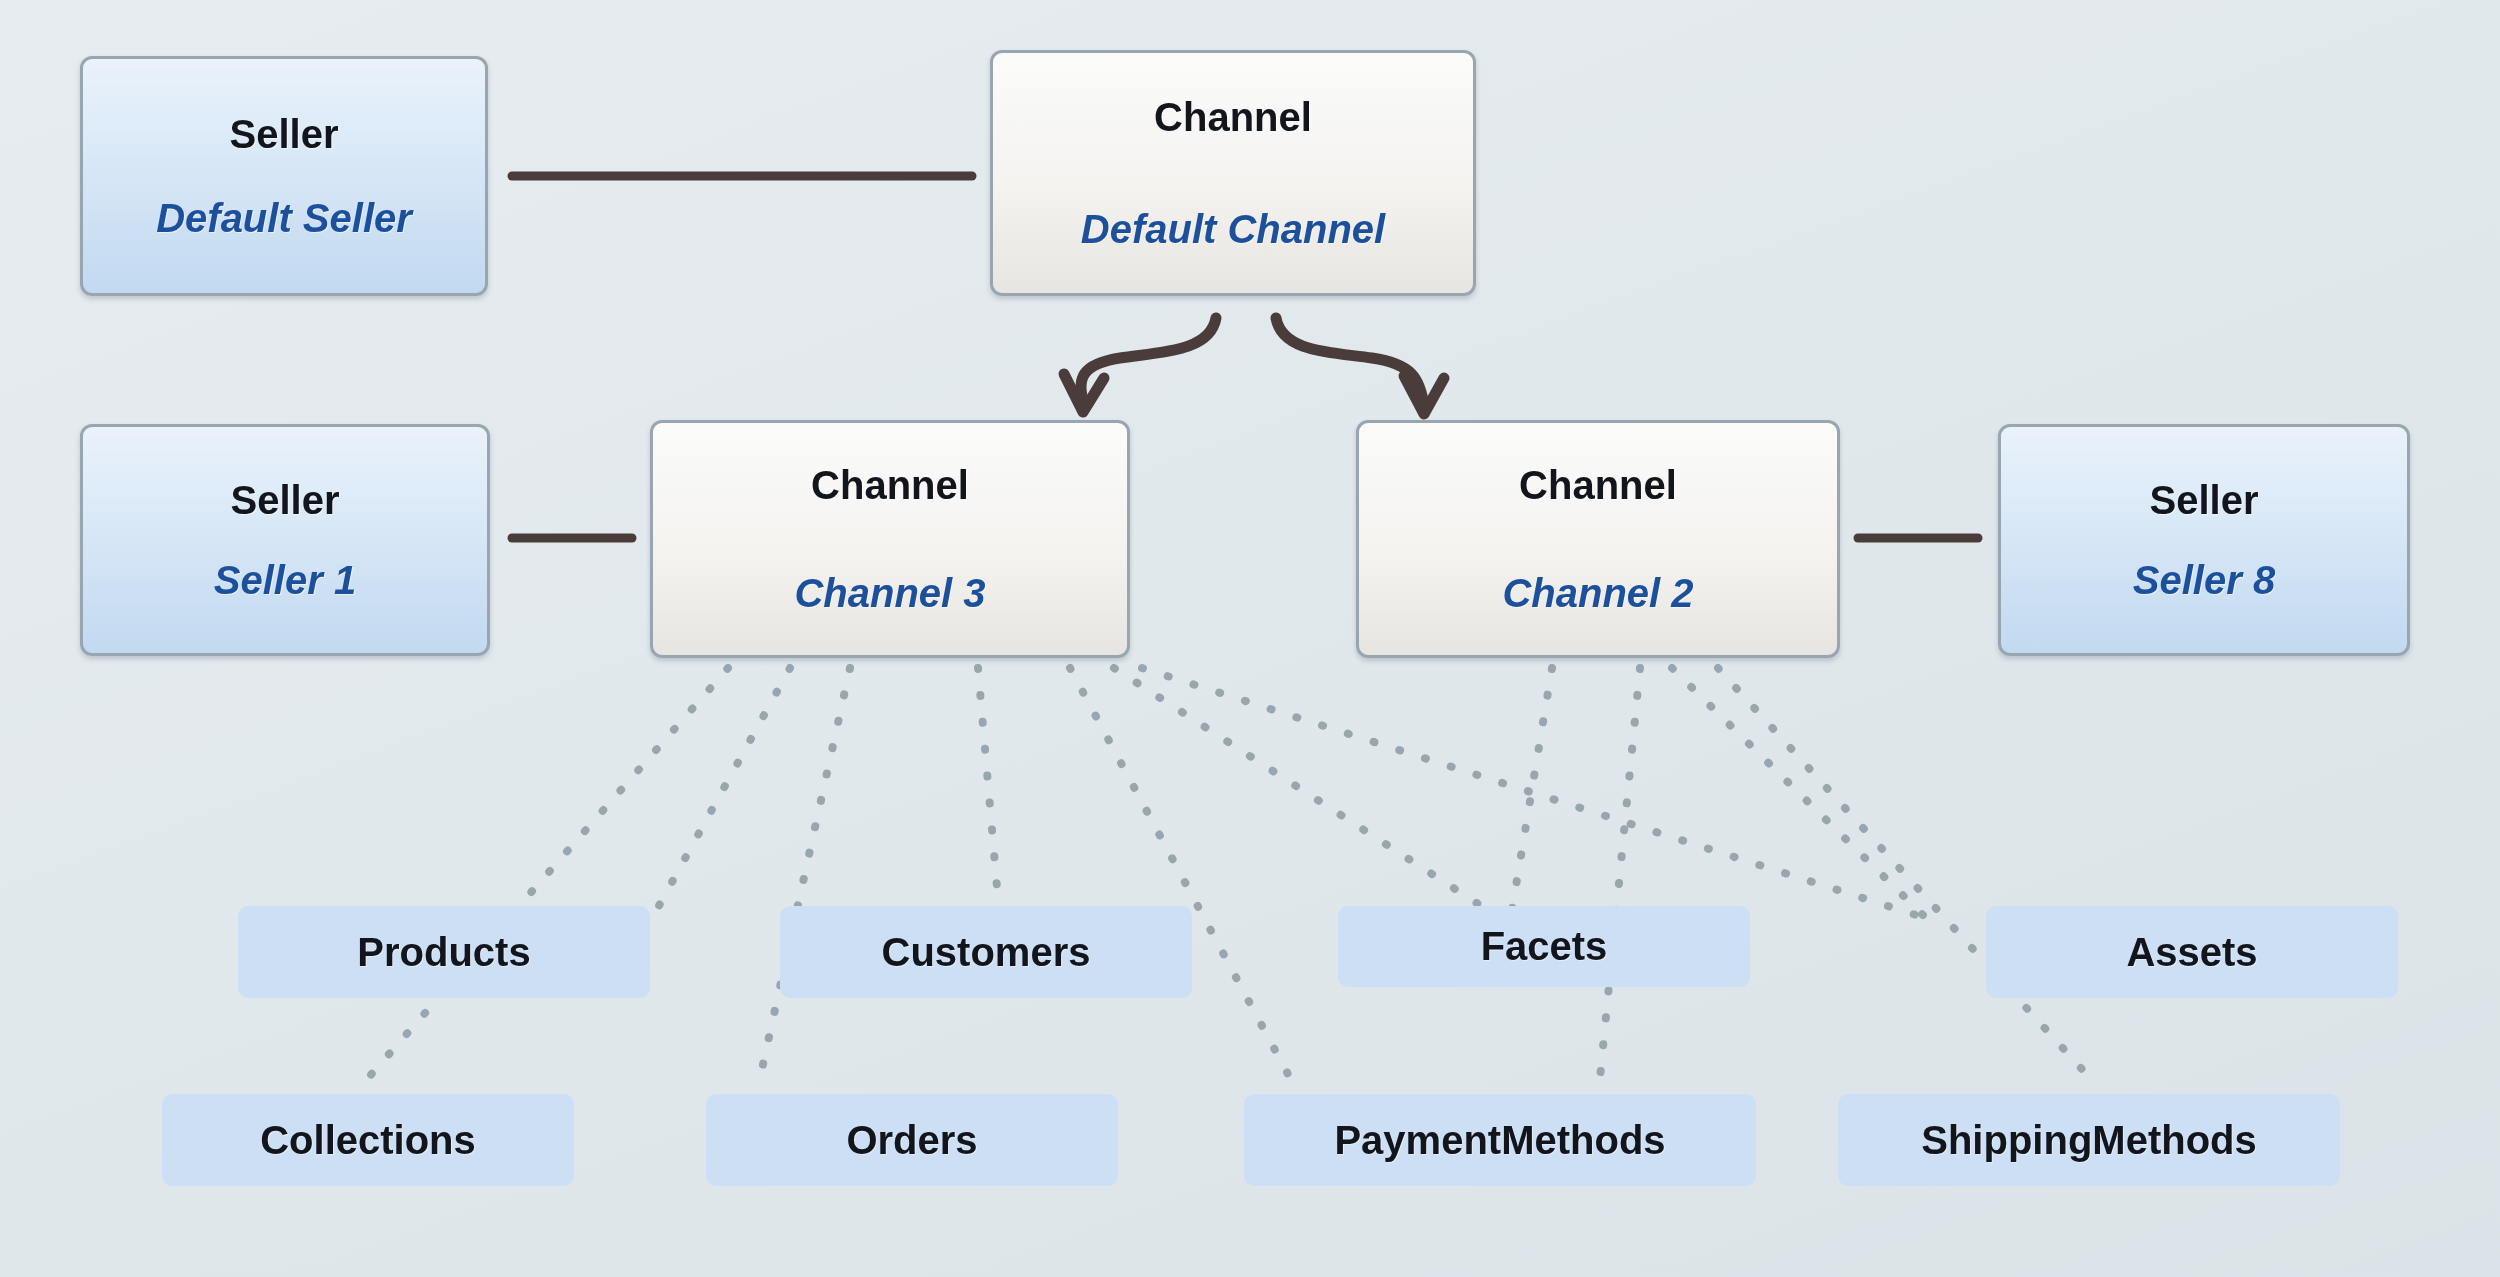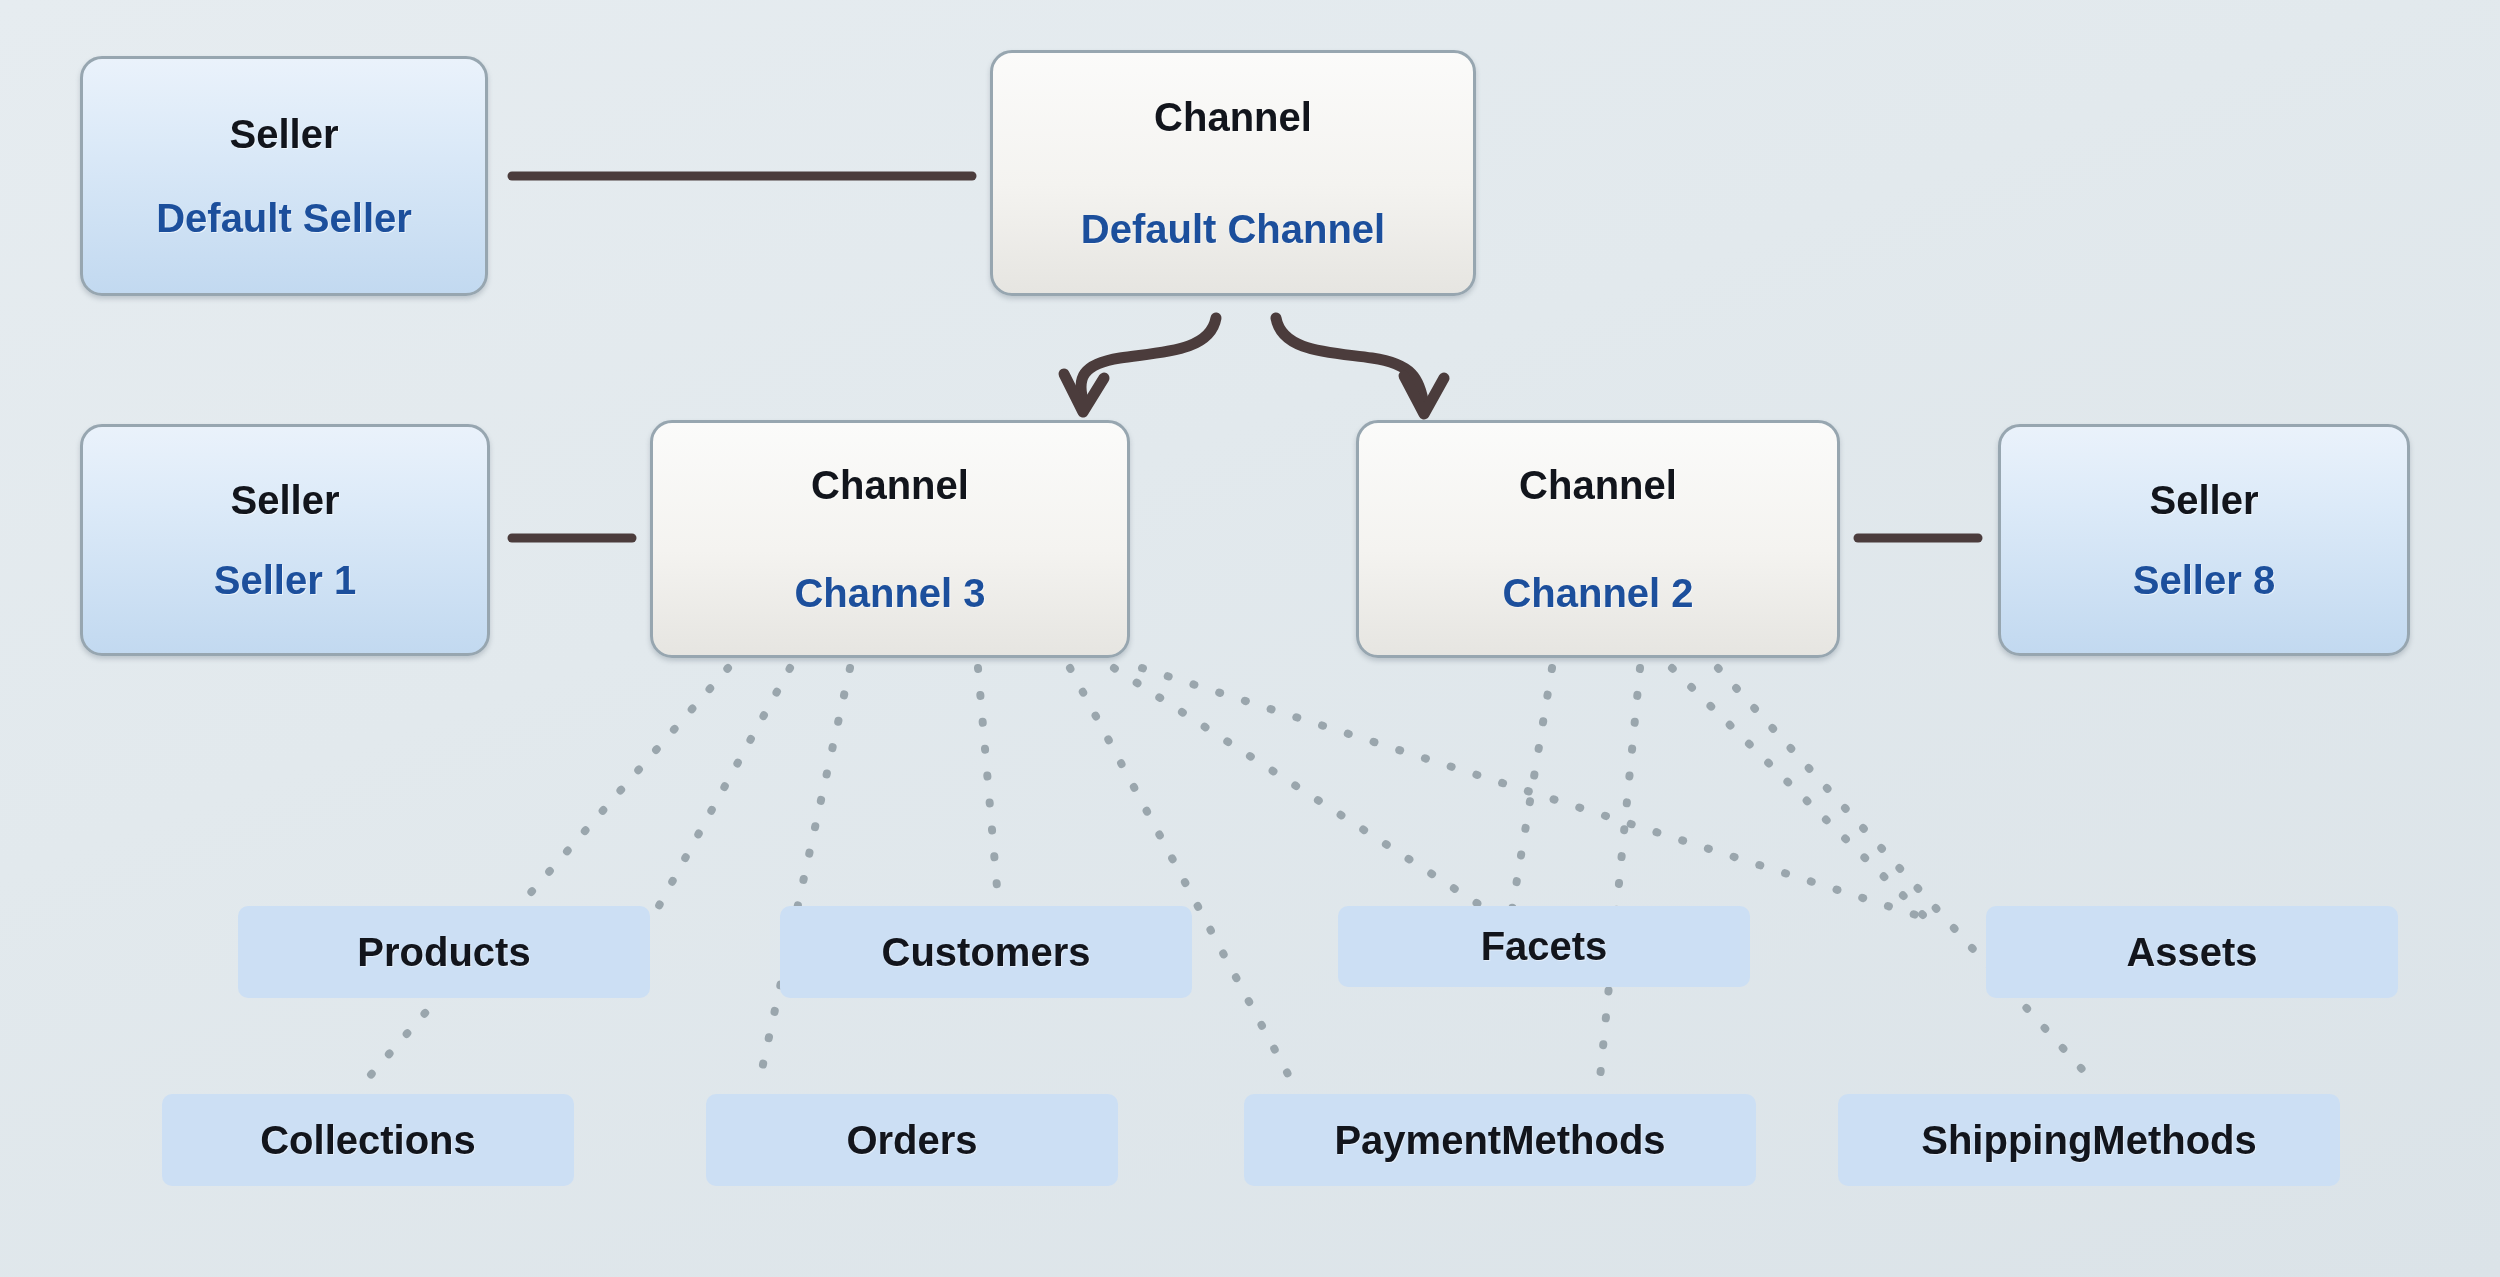--- a/index.html
+++ b/index.html
@@ -23,21 +23,21 @@
     left: 0; top: 0;
     width: 2500px; height: 1277px;
     pointer-events: none;
   }
 
   
   .entity {
     position: absolute;
     box-sizing: border-box;
     border: 3px solid #97a6b0;
-    border-radius: 22px;
+    border-radius: 12px;
     display: flex;
     flex-direction: column;
     align-items: center;
     justify-content: center;
     box-shadow: 0 3px 5px rgba(90,105,120,.28);
     text-align: center;
   }
   .entity.seller {
     background: linear-gradient(180deg, #eaf2fb 0%, #dceaf8 35%, #c2d9f0 100%);
   }
@@ -51,20 +51,21 @@
     color: #12151c;
     text-shadow: 1px 1px 0 rgba(255,255,255,.55);
     line-height: 1;
   }
   .entity .e-name {
     font-size: 40px;
     font-weight: bold;
     color: #1c4f9c;
     text-shadow: 1px 1px 0 rgba(255,255,255,.55);
     line-height: 1;
+    font-style: italic;
   }
   .entity.tall .e-type { margin-bottom: 44px; }
   .entity.short .e-type { margin-bottom: 40px; }
 
   
   .leaf {
     position: absolute;
     box-sizing: border-box;
     background: #ccdff4;
     border-radius: 10px;

